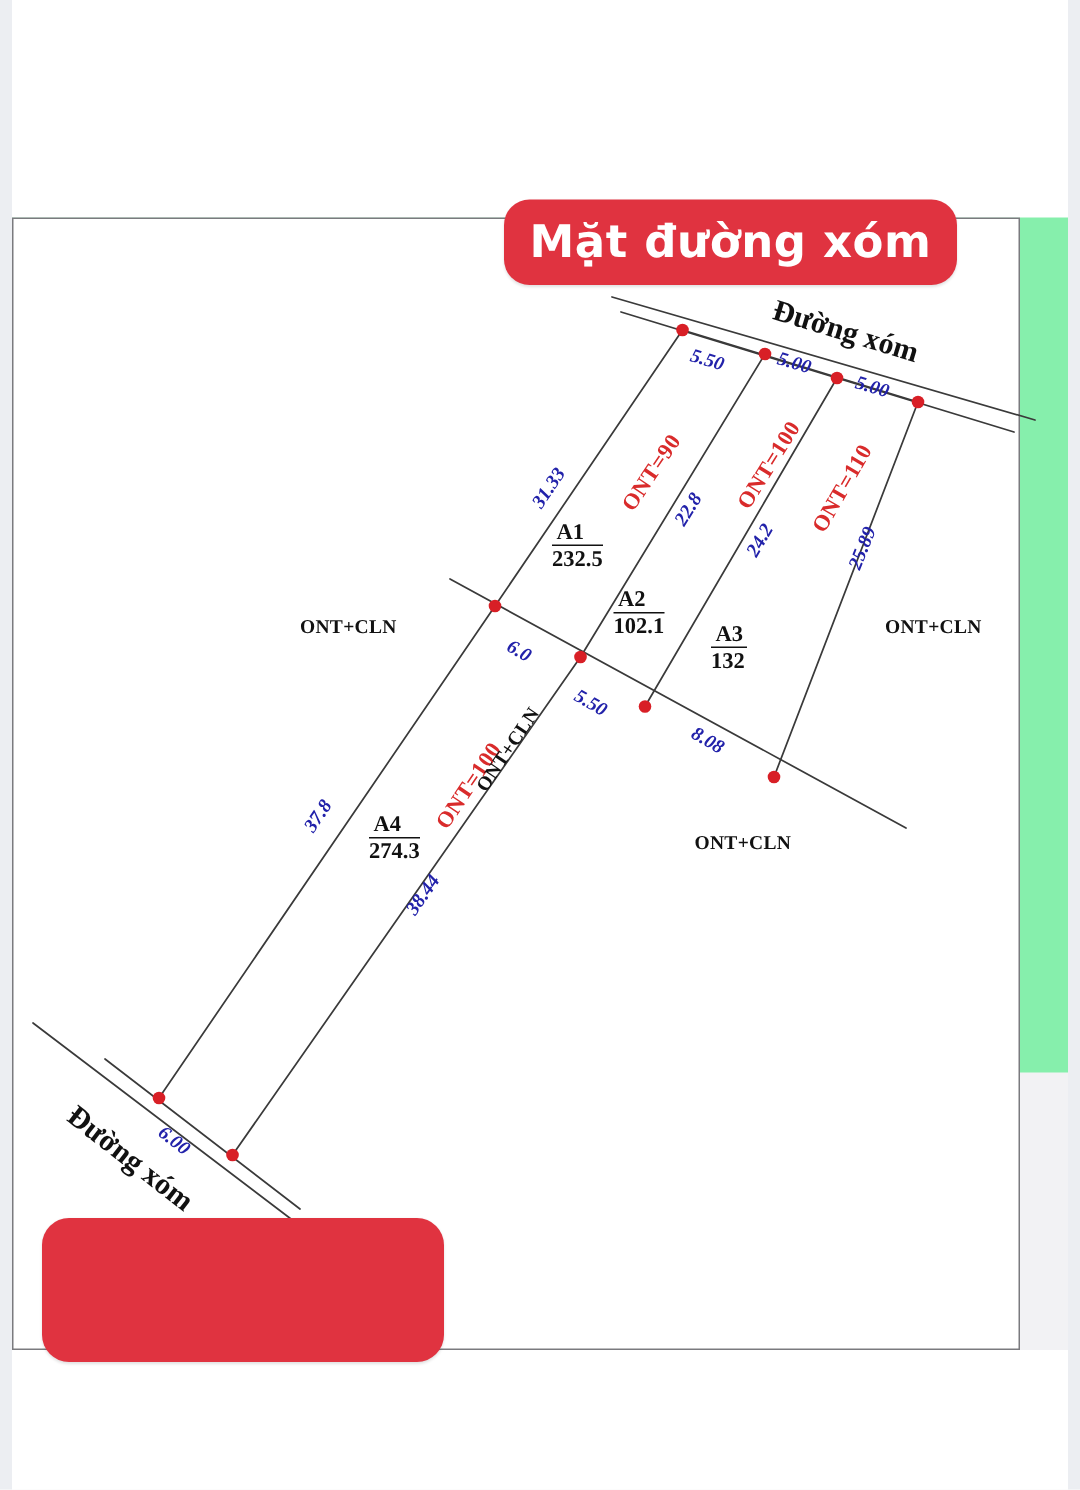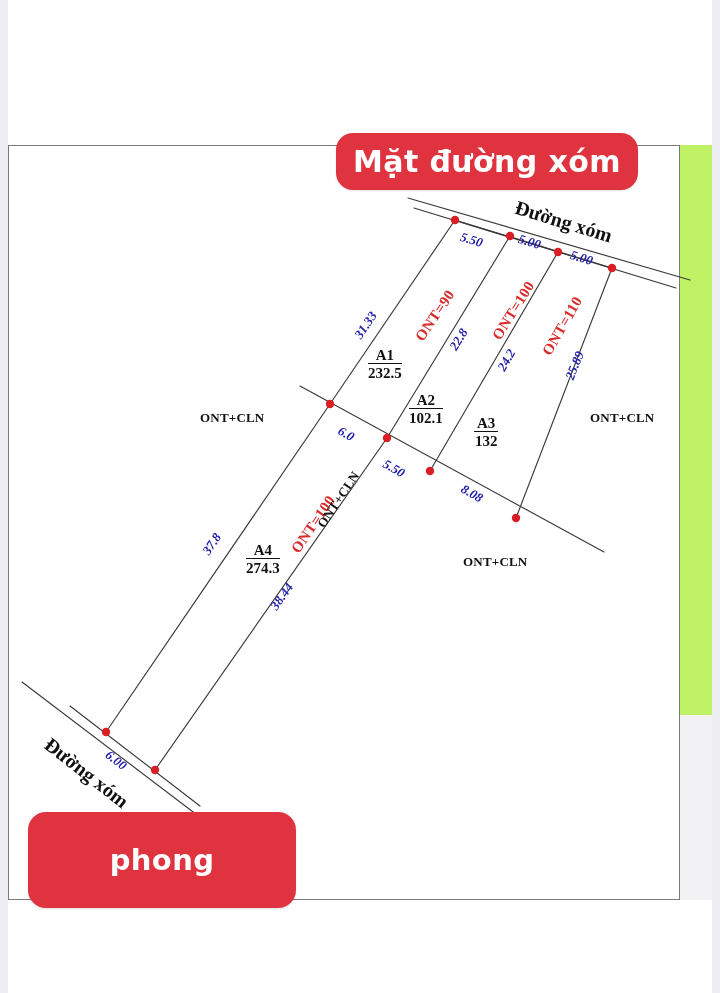--- a/index.html
+++ b/index.html
@@ -3,21 +3,21 @@
 <meta charset="utf-8">
 <style>
   html,body{margin:0;padding:0;}
   body{
     width:720px;height:993px;
     background:#f2f2f4;
     font-family:"Liberation Serif", serif;
     overflow:hidden;
     position:relative;
   }
-  #stage{position:absolute;left:0;top:0;width:720px;height:715px;background:#bef264;}
+  #stage{position:absolute;left:0;top:0;width:720px;height:715px;background:#86efac;}
   #sheet{
     position:absolute;left:8px;top:145px;width:672px;height:755px;
     background:#ffffff;
     border:1px solid #7a7a7e;
     box-sizing:border-box;
   }
   
   .gutter{position:absolute;top:0;height:993px;width:8px;background:#eceef2;}
   .gutter.l{left:0;}
   .gutter.r{right:0;}
@@ -81,21 +81,21 @@
   }
   .road{                        
     color:#111111;
     font-family:"Liberation Serif", serif;
     font-weight:700;
     font-size:20px;
   }
   
   .plot{
     position:absolute;
-    text-align:center;
+    text-align:left;
     color:#111111;
     font-family:"Liberation Serif", serif;
     font-weight:700;
     font-size:15px;
     line-height:1.08;
     white-space:nowrap;
     pointer-events:none;
   }
   .plot .num{display:block;border-bottom:1.4px solid #111;padding:0 3px;}
   .plot .den{display:block;padding-top:1px;}
@@ -147,21 +147,20 @@
       <circle cx="516" cy="518" r="4.2"></circle>
       <circle cx="106" cy="732" r="4.2"></circle>
       <circle cx="155" cy="770" r="4.2"></circle>
     </g>
   </svg>
 
   <div class="badge" id="badge-top">Mặt đường xóm</div>
 
   <div class="badge" id="badge-bottom">
     <div>
-      <span>phong</span>
     </div>
   </div>
 
   <div class="lbl road" style="left:519px;top:196px;transform:rotate(17deg);">Đường xóm</div>
 
   <div class="lbl road" style="left:54px;top:733px;transform:rotate(38deg);">Đường xóm</div>
 
   <div class="lbl dim" style="left:463px;top:229px;transform:rotate(17deg);">5.50</div>
   <div class="lbl dim" style="left:521px;top:231px;transform:rotate(17deg);">5.00</div>
   <div class="lbl dim" style="left:573px;top:247px;transform:rotate(17deg);">5.00</div>

